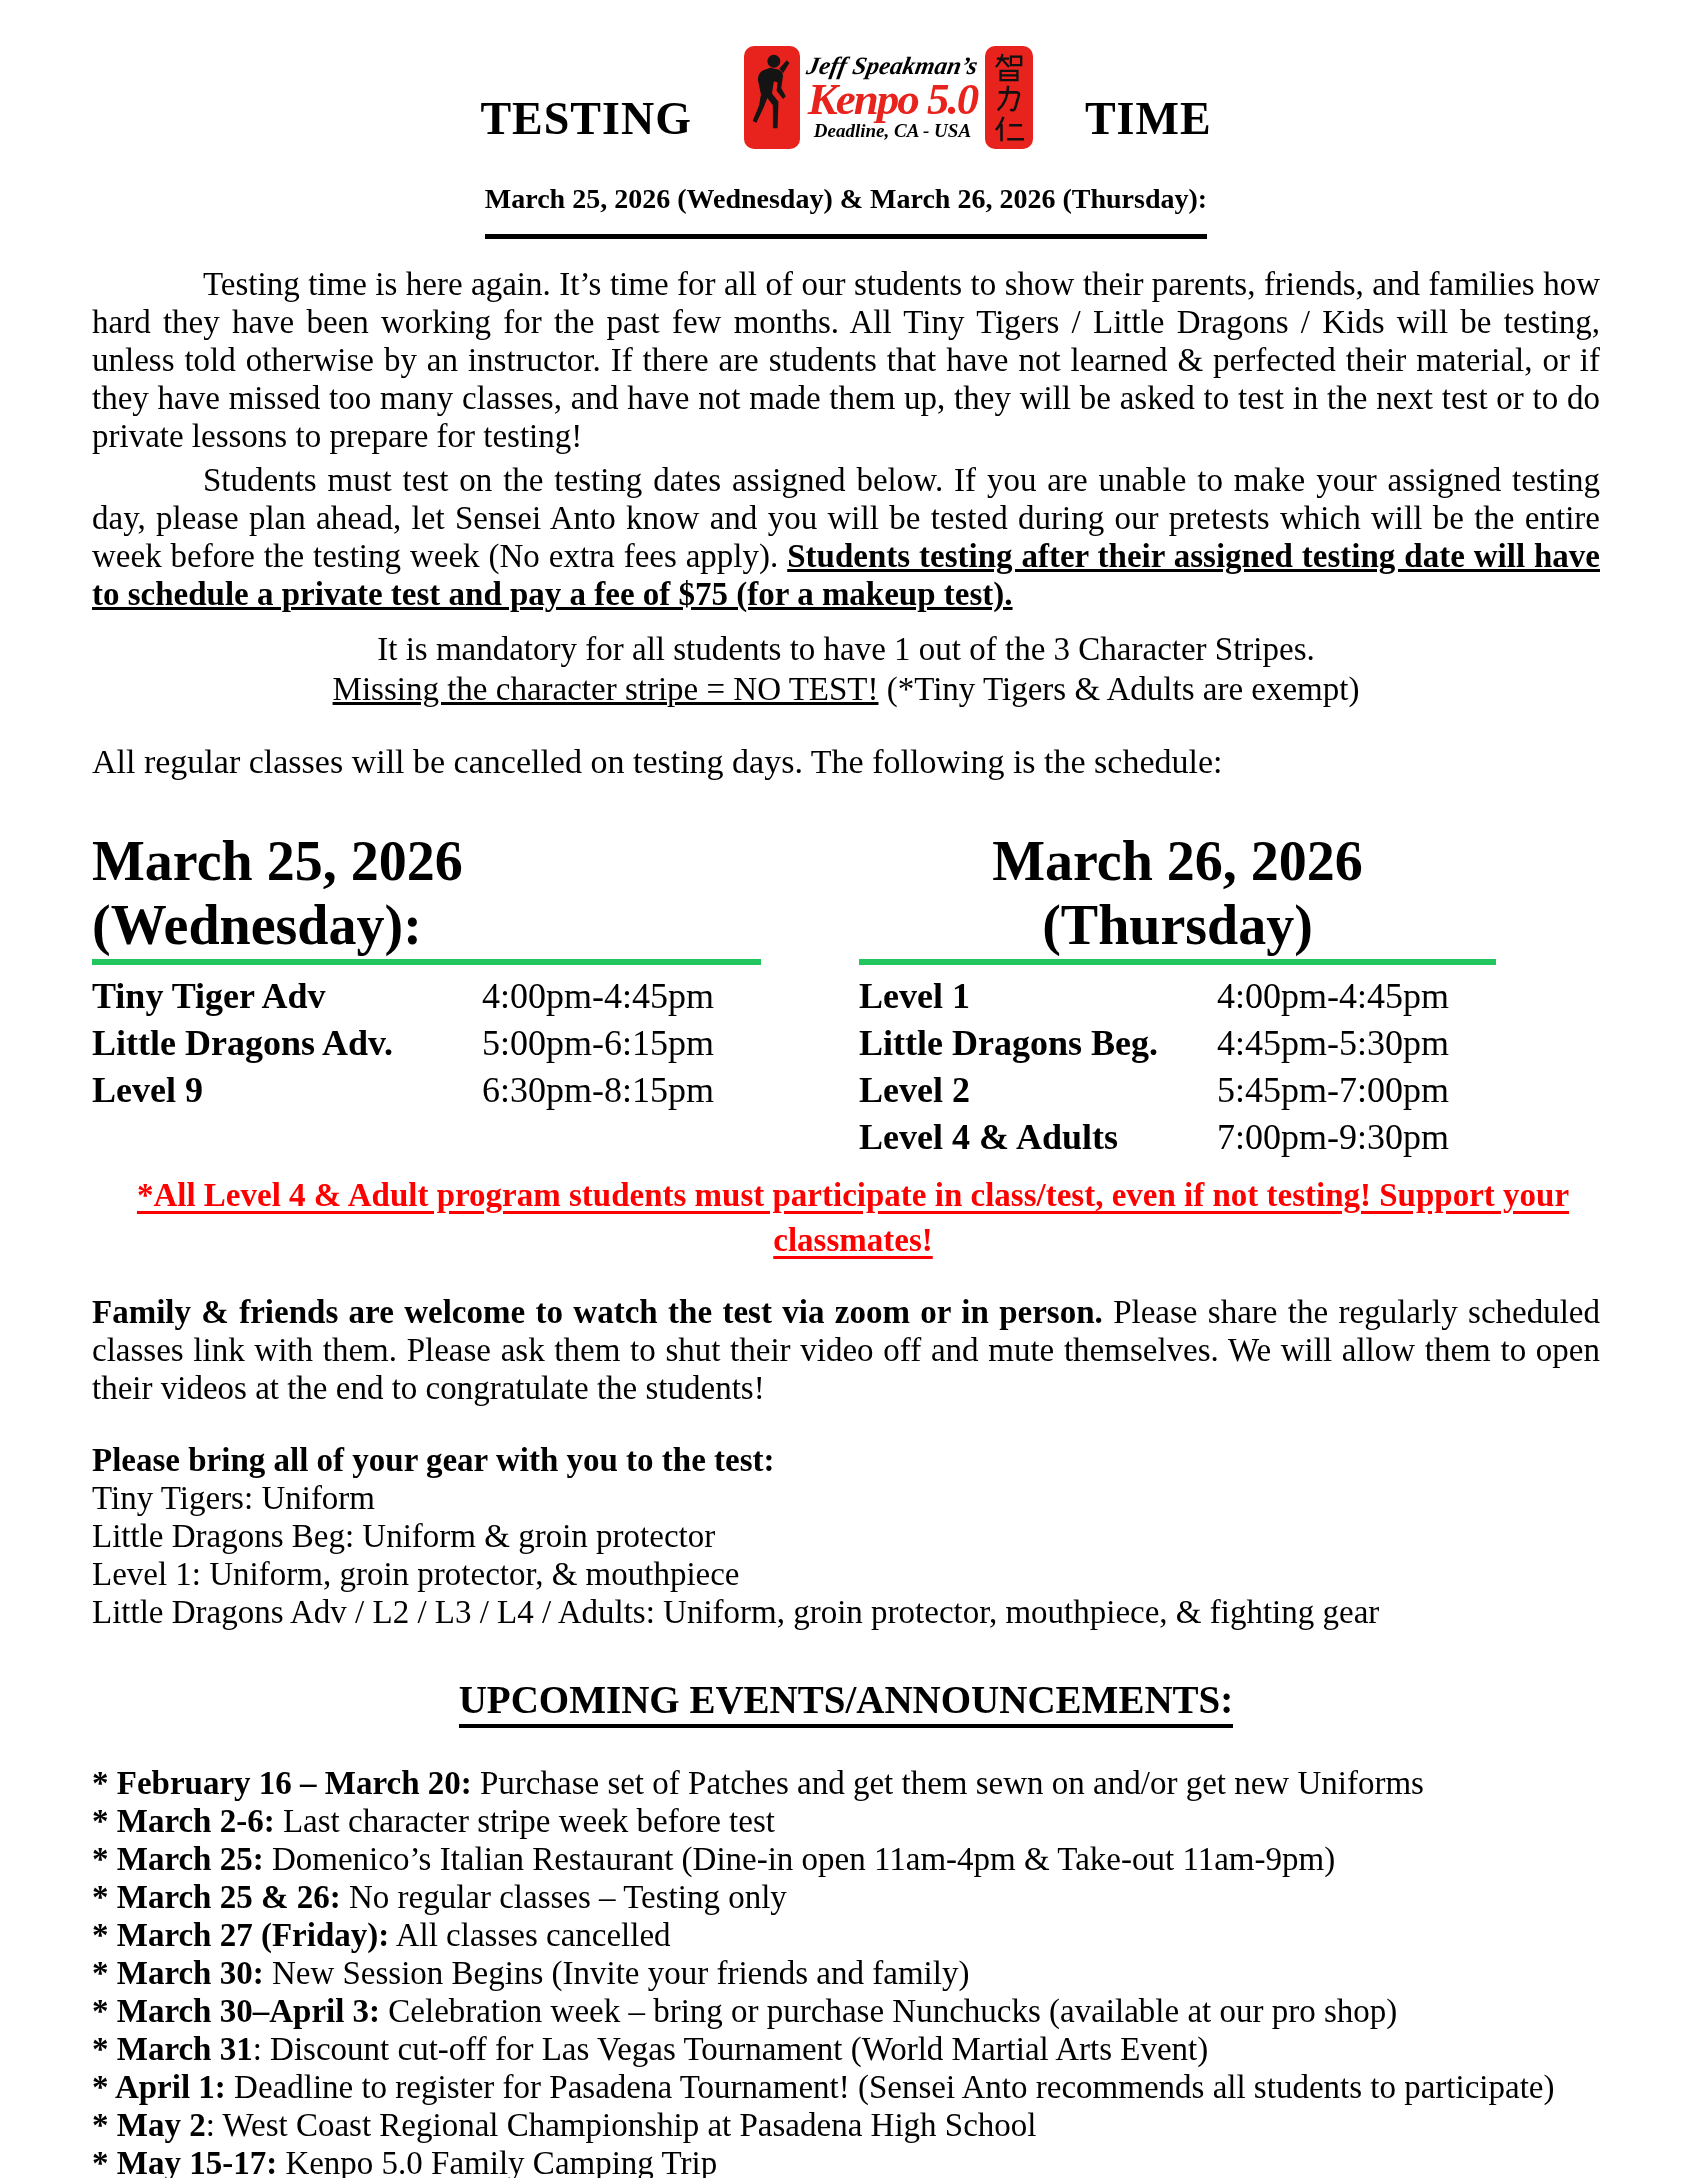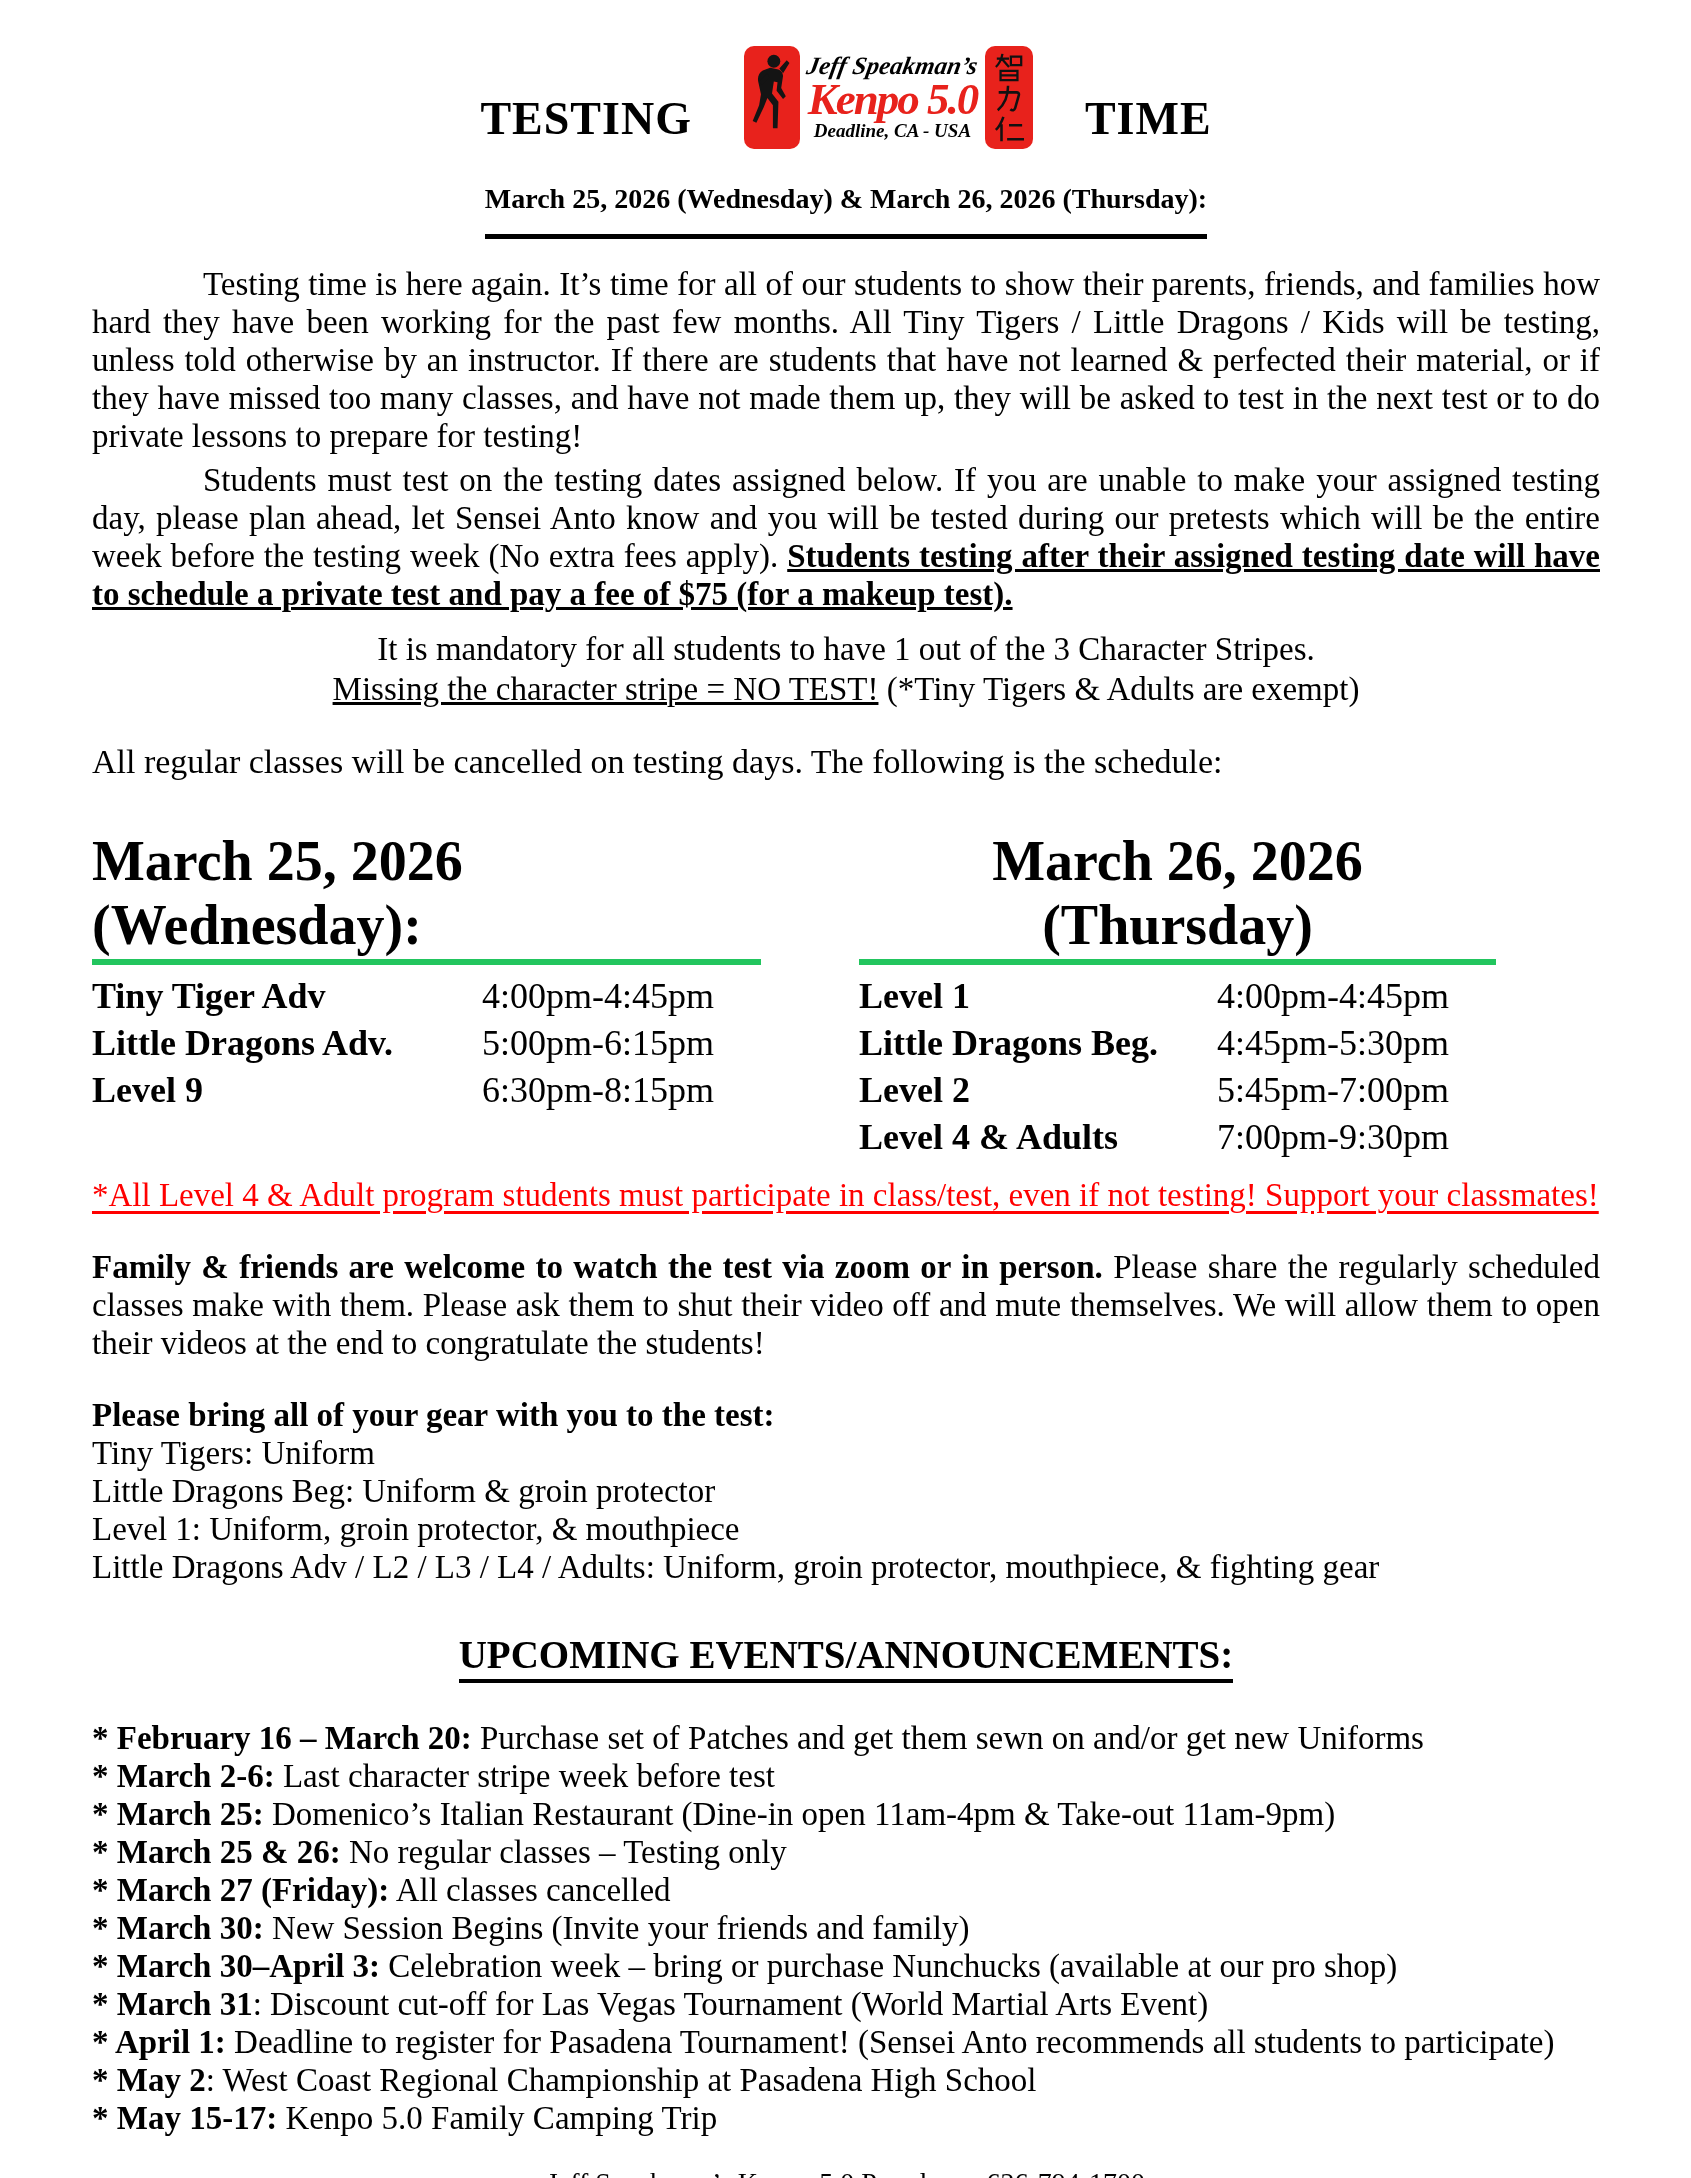--- a/index.html
+++ b/index.html
@@ -42,22 +42,22 @@
   .sched-intro { margin-top:34px; font-size:34px; }
   .sched-grid { margin-top:30px; display:grid; grid-template-columns:669px 637px; column-gap:98px; }
   .sched-head { display:inline-block; font-size:56px; font-weight:bold;
     border-bottom:6px solid #22c55e; padding-bottom:2px; margin-bottom:10px;margin-top:18px; }
   .col-right .head-wrap { text-align:center; }
   .sched-row { display:flex; justify-content:space-between; align-items:baseline;
     font-size:36px; height:47px; }
   .sched-row .cname { font-weight:bold; }
   .sched-row .ctime { width:279px; text-align:left; font-weight:normal; }
 
-  .red-note { margin-top:10px; width:1522px; color:#ff0000; font-weight:normal;
-    font-size:33px; line-height:45px; }
+  .red-note { margin-top:10px; width:1522px; color:#ff0000; font-weight:bold;
+    font-size:33px; line-height:45px;text-align:center; }
   .red-note u { text-decoration-thickness:3px; text-underline-offset:5px; }
 
   .family-par { margin-top:30px; font-size:33px; line-height:38px; text-align:justify; }
 
   .gear { margin-top:34px; font-size:33px; line-height:38px; }
   .gear .gtitle { font-weight:bold; }
 
   
   .events-head-wrap { margin-top:46px; text-align:center; }
   .events-head { display:inline-block; font-size:39px; font-weight:bold;
@@ -153,21 +153,21 @@
       </div>
       <div class="sched-row">
         <span class="cname">Level 4 &amp; Adults</span>
         <span class="ctime">7:00pm-9:30pm</span>
       </div>
     </div>
   </div>
 
   <div class="red-note"><u>*All Level 4 &amp; Adult program students must participate in class/test, even if not testing! Support your classmates!</u></div>
 
-  <p class="family-par"><b>Family &amp; friends are welcome to watch the test via zoom or in person.</b><span>  Please share the regularly scheduled classes make with them.  Please ask them to shut their video off and mute themselves.  We will allow them to open their videos at the end to congratulate the students!</span></p>
+  <p class="family-par"><b>Family &amp; friends are welcome to watch the test via zoom or in person.</b><span>  Please share the regularly scheduled classes link with them.  Please ask them to shut their video off and mute themselves.  We will allow them to open their videos at the end to congratulate the students!</span></p>
 
   <div class="gear">
     <div class="gtitle">Please bring all of your gear with you to the test:</div>
     <div>Tiny Tigers: Uniform</div>
     <div>Little Dragons Beg: Uniform &amp; groin protector</div>
     <div>Level 1: Uniform, groin protector, &amp; mouthpiece</div>
     <div>Little Dragons Adv / L2 / L3 / L4 / Adults: Uniform, groin protector, mouthpiece, &amp; fighting gear</div>
   </div>
 
   <div class="events-head-wrap">

